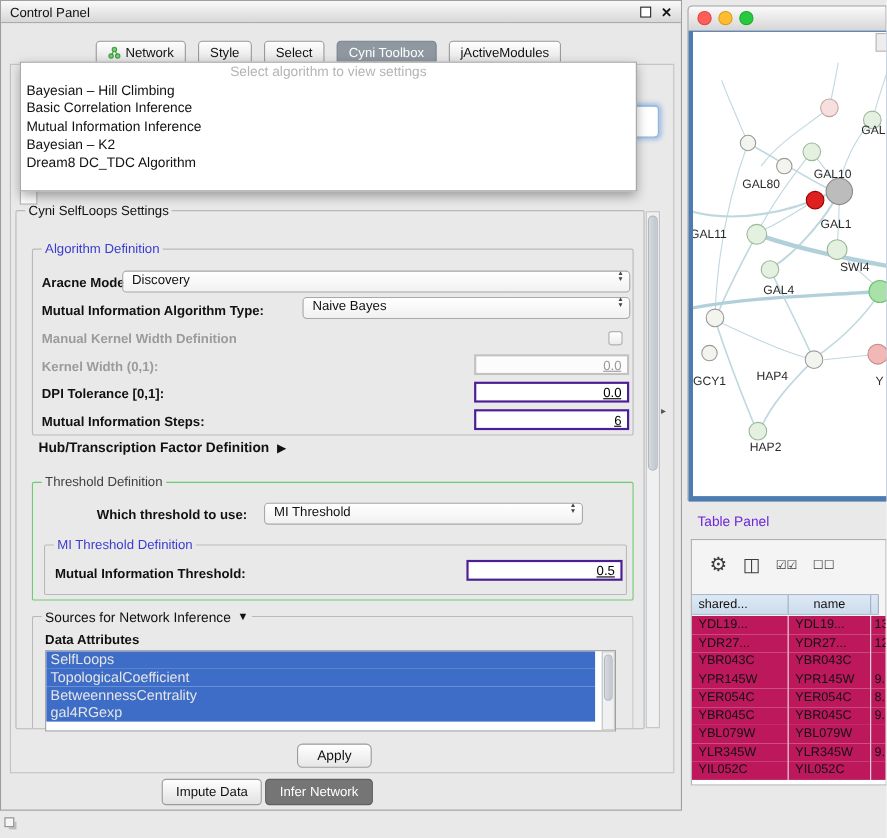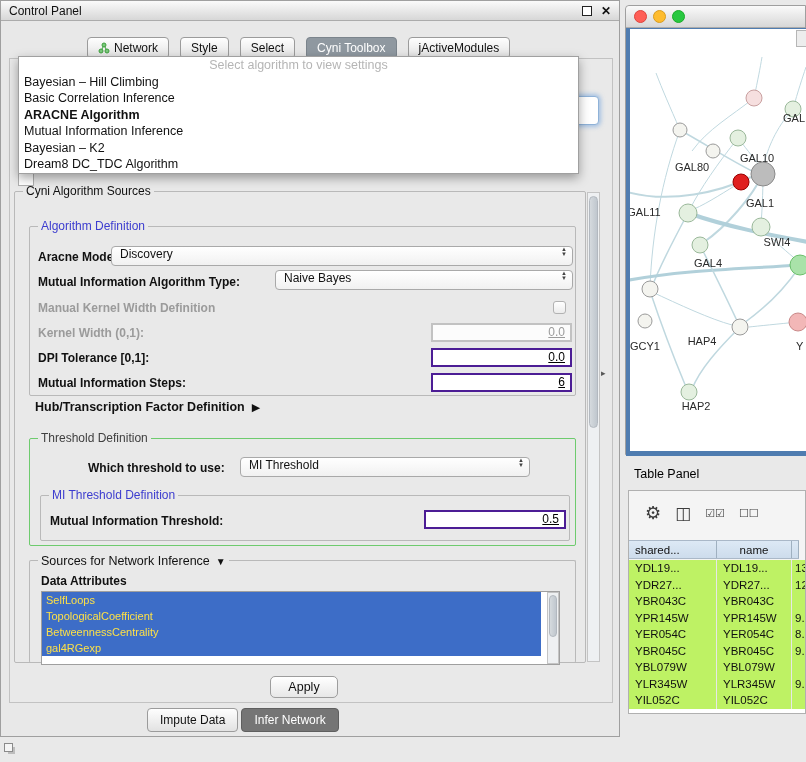--- a/index.html
+++ b/index.html
@@ -26,31 +26,31 @@
   .combo .val{flex:1;white-space:nowrap;overflow:hidden;}
   .combo .arrows{display:flex;flex-direction:column;align-items:center;font-size:6px;line-height:5px;color:#444;margin-left:4px;}
   .tfield{background:#fff;border:2px solid #4c1d95;font-size:12px;text-align:right;padding:0 5px;box-sizing:border-box;font-family:"Liberation Sans",sans-serif;width:100%;height:100%;outline:none;text-decoration:underline;}
   .tfield.disabled{border-color:#c2c2c2;color:#9b9b9b;background:#fcfcfc;}
   .checkbox{width:13px;height:13px;border:1px solid #b2b2b2;border-radius:3px;background:linear-gradient(#ffffff,#ececec);}
   .menu{background:#fff;border:1px solid #a0a0a0;box-shadow:0 4px 10px rgba(0,0,0,.35);}
   .menu-item{height:16.5px;line-height:16.5px;font-size:12.5px;padding-left:5px;white-space:nowrap;}
   .menu-item.placeholder{color:#b5b5b5;text-align:center;padding-left:0;}
   .menu-item.bold{font-weight:bold;}
   .list{background:#fff;border:1px solid #9f9f9f;overflow:hidden;}
-  .list-row{height:16px;line-height:16px;font-size:11px;padding-left:4px;background:#3d6dc7;color:#fde047;white-space:nowrap;}
+  .list-row{height:16px;line-height:16px;font-size:13px;padding-left:4px;background:#3d6dc7;color:#e5e5e5;white-space:nowrap;}
   .vscroll{background:#eef0f2;border:1px solid #c4c4c4;}
   .vthumb{position:absolute;left:1px;right:1px;background:linear-gradient(90deg,#d5dade,#c0c7ce);border:1px solid #b2b8bf;border-radius:5px;}
   .btn{background:linear-gradient(#ffffff,#e7e7e7);border:1px solid #9d9d9d;border-radius:5px;font-size:12.5px;text-align:center;line-height:20px;}
   .lights span{width:11px;height:11px;border-radius:50%;display:inline-block;margin-right:6px;}
   .light-red{background:#ff5f57;border:1px solid #de443d;}
   .light-yellow{background:#febc2e;border:1px solid #d89c1e;}
   .light-green{background:#28c840;border:1px solid #1aab29;}
-  .tp-title{font-size:12.5px;color:#000000;}
+  .tp-title{font-size:12.5px;color:#6d28d9;}
   .thead{display:flex;background:linear-gradient(#dde9f5,#cddcec);border-top:1px solid #aab8c8;border-bottom:1px solid #aab8c8;font-size:11.5px;height:19px;line-height:18px;}
-  .trow{display:flex;background:#bef264;height:16.5px;line-height:16px;font-size:11.5px;}
+  .trow{display:flex;background:#be185d;height:16.5px;line-height:16px;font-size:11.5px;}
   .tc{box-sizing:border-box;padding-left:6px;overflow:hidden;white-space:nowrap;border-right:1px solid #e7e7e7;}
   .thead .tc{border-right:1px solid #9fb0c0;}
   .c1{width:88px;}.c2{width:75px;}.c3{flex:1;padding-left:3px;border-right:none;}
   .toolbar-icon{color:#3c3c3c;cursor:default;}
   .grip{width:9px;height:9px;border:1px solid #8a8a8a;background:#f5f5f5;box-shadow:3px 3px 0 -1px #bdbdbd;}
 </style>
 </head>
 <body>
 
 <div class="screen">
@@ -88,21 +88,21 @@
         <span>jActiveModules</span>
       </div>
     </div>
 
     <div class="abs frame" style="left:8px;top:57px;width:604px;height:645px;background:#e9e9e9;"></div>
 
     <div class="abs" style="left:558px;top:95px;width:40px;height:29px;background:#fff;border:1px solid #8fb2d8;border-radius:4px;box-shadow:0 0 4px 2px rgba(110,160,220,.55);z-index:5;"></div>
     <div class="abs" style="left:17px;top:171px;width:16px;height:14px;background:#fff;border:1px solid #b0b0b0;z-index:5;"></div>
 
     <div class="abs groupbox" style="left:13px;top:190px;width:572px;height:472px;">
-      <span class="legend">Cyni Algorithm Sources</span>
+      <span class="legend">Cyni SelfLoops Settings</span>
 
       <div class="abs groupbox" style="left:14px;top:34px;width:547px;height:170px;">
         <span class="legend blue">Algorithm Definition</span>
 
         <div class="abs blabel" style="left:8px;top:22px;">Aracne Mode:</div>
         <div class="abs combo" style="left:81px;top:19px;width:462px;height:20px;">
           <span class="val">Discovery</span>
           <span class="arrows">
               <span>▲</span>
               <span>▼</span>
@@ -196,21 +196,20 @@
       </div>
       <div class="tab selected-dark" style="padding:3px 12px;">
         <span>Infer Network</span>
       </div>
     </div>
 
     <div class="abs menu" style="left:17px;top:55px;width:561px;height:118px;z-index:40;">
       <div class="menu-item placeholder">Select algorithm to view settings</div>
       <div class="menu-item">Bayesian – Hill Climbing</div>
       <div class="menu-item">Basic Correlation Inference</div>
-      <div class="menu-item bold">ARACNE Algorithm</div>
       <div class="menu-item">Mutual Information Inference</div>
       <div class="menu-item">Bayesian – K2</div>
       <div class="menu-item">Dream8 DC_TDC Algorithm</div>
     </div>
   </div>
 
   <div class="abs window" style="left:625px;top:5px;width:181px;height:450px;border-radius:4px 0 0 0;">
     <div class="titlebar lights" style="height:22px;border-radius:4px 0 0 0;">
       <span class="light-red"></span>
       <span class="light-yellow"></span>

